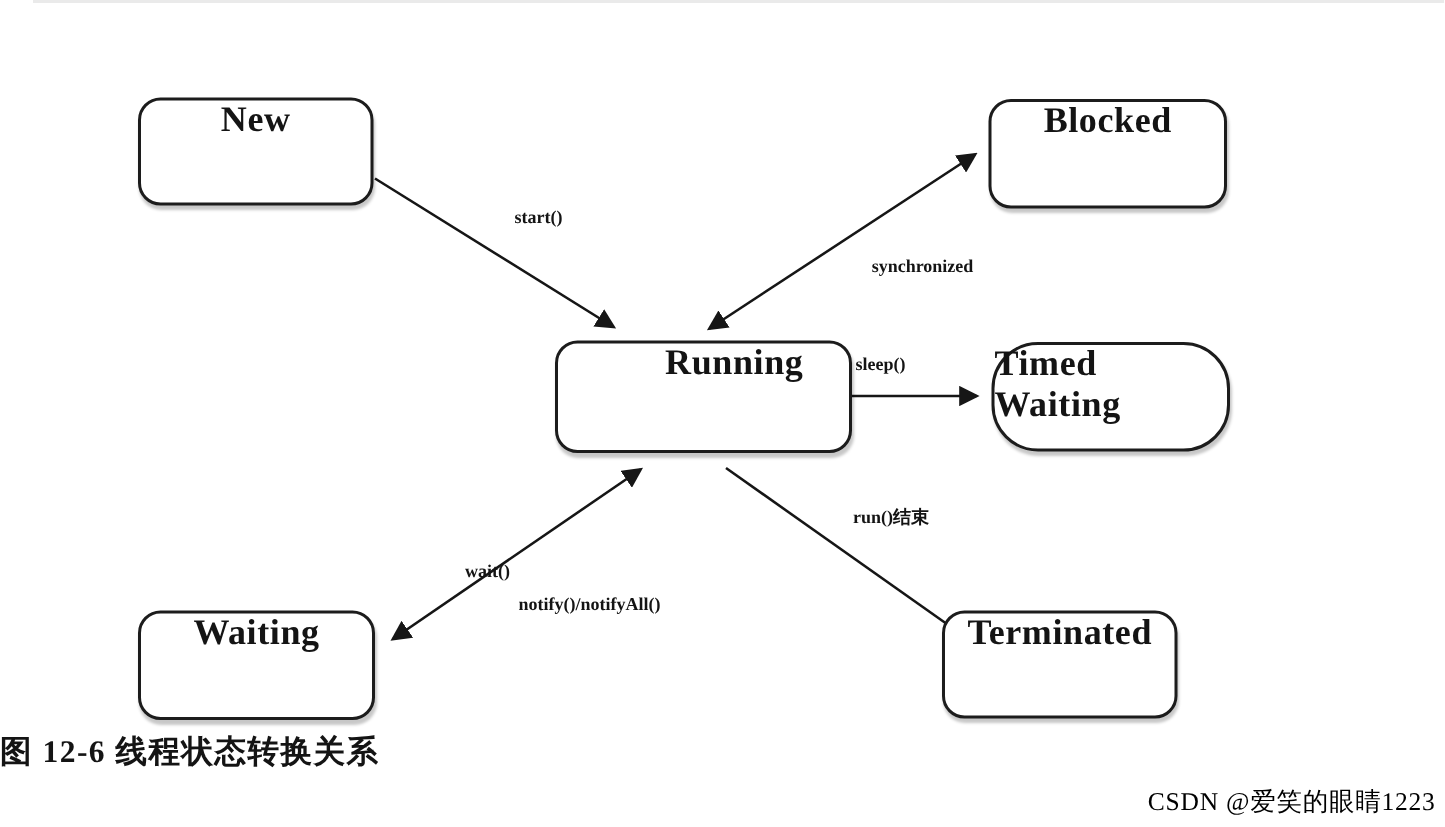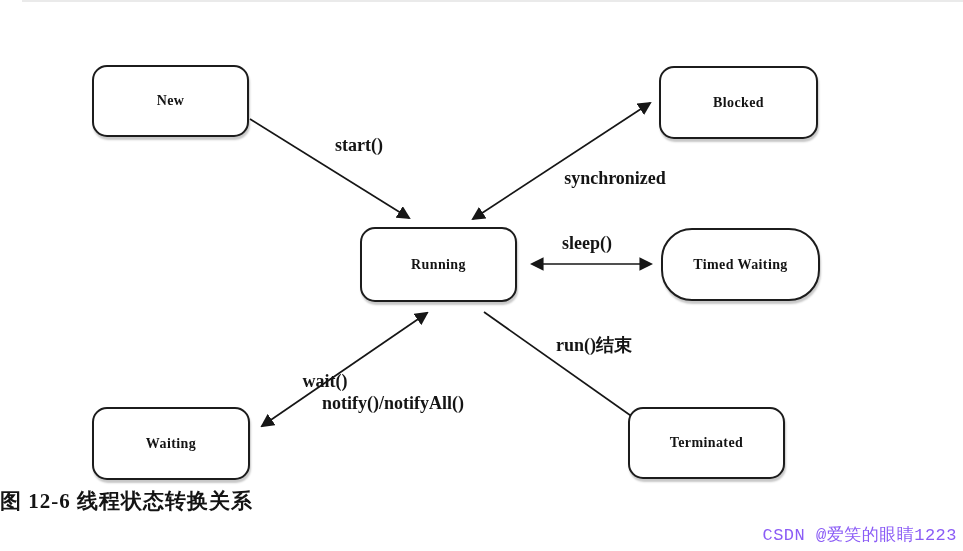--- a/index.html
+++ b/index.html
@@ -35,37 +35,37 @@
     stroke: #161616;
     stroke-width: 1.7;
   }
   .node {
     position: absolute;
     background: #ffffff;
     border: 2px solid #1c1c1c;
     border-radius: 15px;
     box-shadow: 1px 3px 2px rgba(0,0,0,0.22);
     display: flex;
-    align-items: center;
+    align-items: flex-start;
     justify-content: center;
-    font-size: 14px;
+    font-size: 24px;
     font-weight: 600;
     letter-spacing: 0.4px;
   }
   .node-new          { left: 92px;  top: 65px;  width: 153px; height: 68px; }
   .node-blocked      { left: 659px; top: 66px;  width: 155px; height: 69px; }
-  .node-running      { left: 360px; top: 227px; width: 153px; height: 71px; }
+  .node-running      { left: 370px; top: 227px; width: 153px; height: 71px; padding-left: 41px; }
   .node-timed-waiting{ left: 661px; top: 228px; width: 155px; height: 69px; border-radius: 31px; }
   .node-waiting      { left: 92px;  top: 407px; width: 154px; height: 69px; }
   .node-terminated   { left: 628px; top: 407px; width: 153px; height: 68px; }
   .edge-label {
     position: absolute;
     transform: translate(-50%, -50%);
     white-space: nowrap;
-    font-size: 18px;
+    font-size: 12px;
     font-weight: 600;
   }
   .label-start   { left: 359px; top: 145px; }
   .label-sync    { left: 615px; top: 178px; }
   .label-sleep   { left: 587px; top: 243px; }
   .label-wait    { left: 325px; top: 353px; margin-top: 28px; }
   .label-notify  { left: 393px; top: 403px; }
   .label-run-end { left: 594px; top: 345px; }
   .caption {
     position: absolute;
@@ -74,22 +74,22 @@
     width: 910px;
     font-size: 21px;
     font-weight: 700;
     letter-spacing: 1px;
   }
   .watermark {
     position: absolute;
     right: 6px;
     bottom: 5px;
     font-size: 17px;
-    color: #8b5cf6;
-    font-family: Liberation Mono, monospace;
+    color: #000000;
+    font-family: Liberation Serif, serif;
     letter-spacing: 0.5px;
   }
 </style>
 </head>
 <body>
 
 <div class="canvas">
 
   <div class="scan-line"></div>
 

